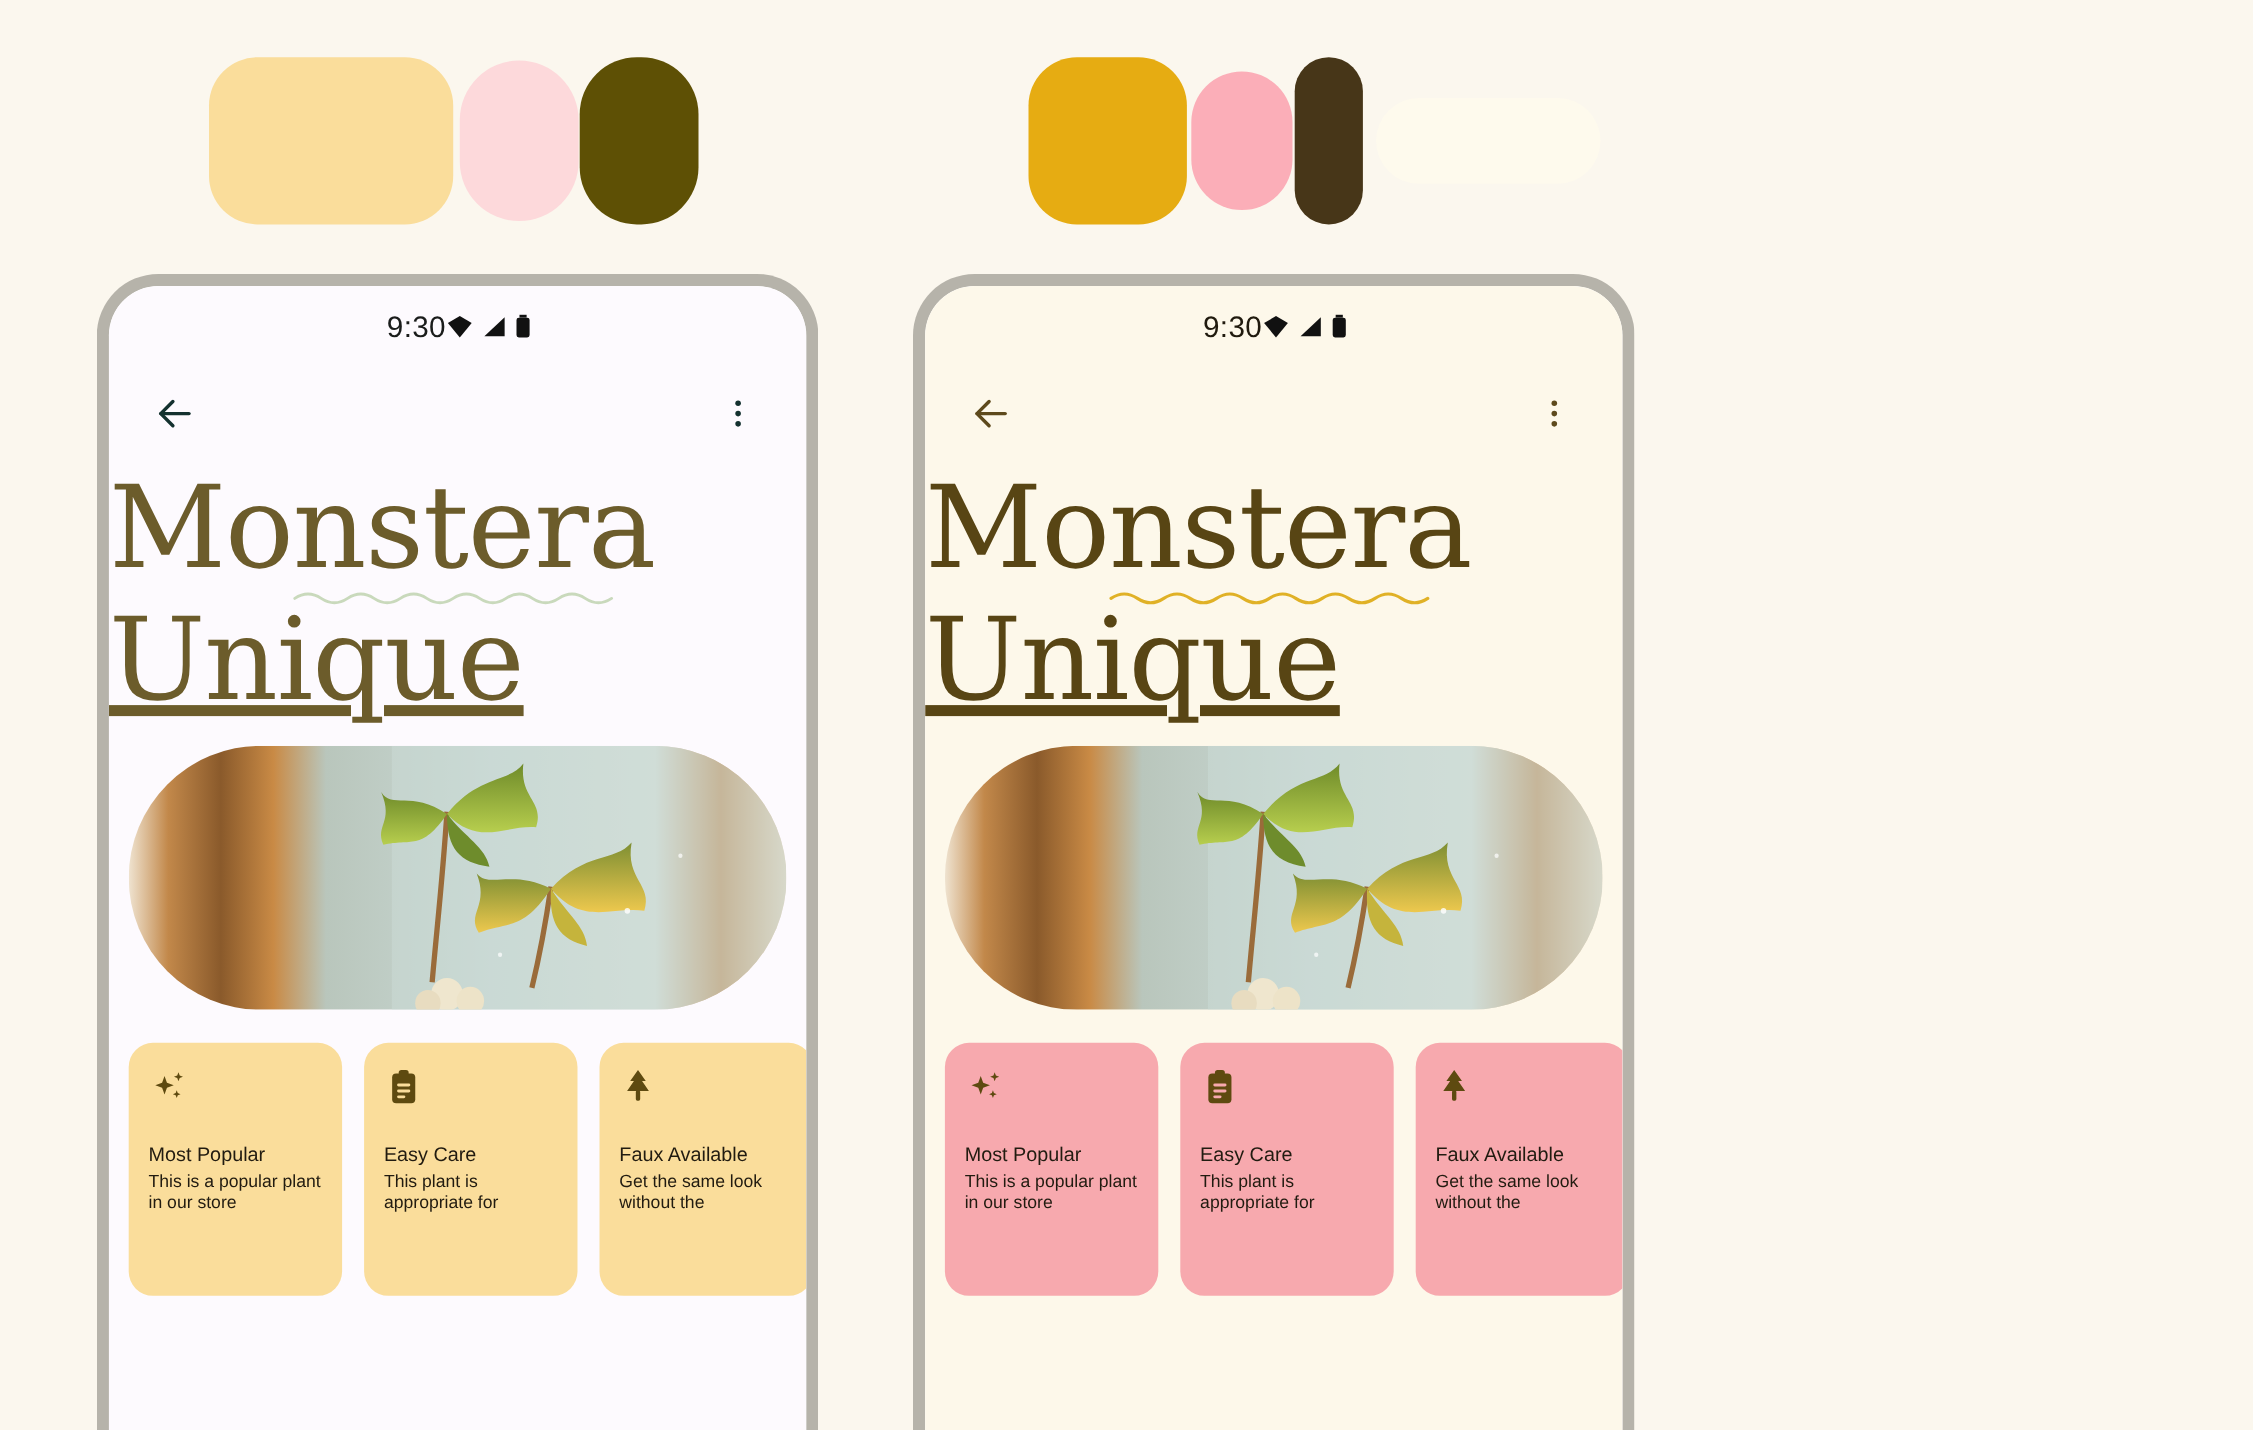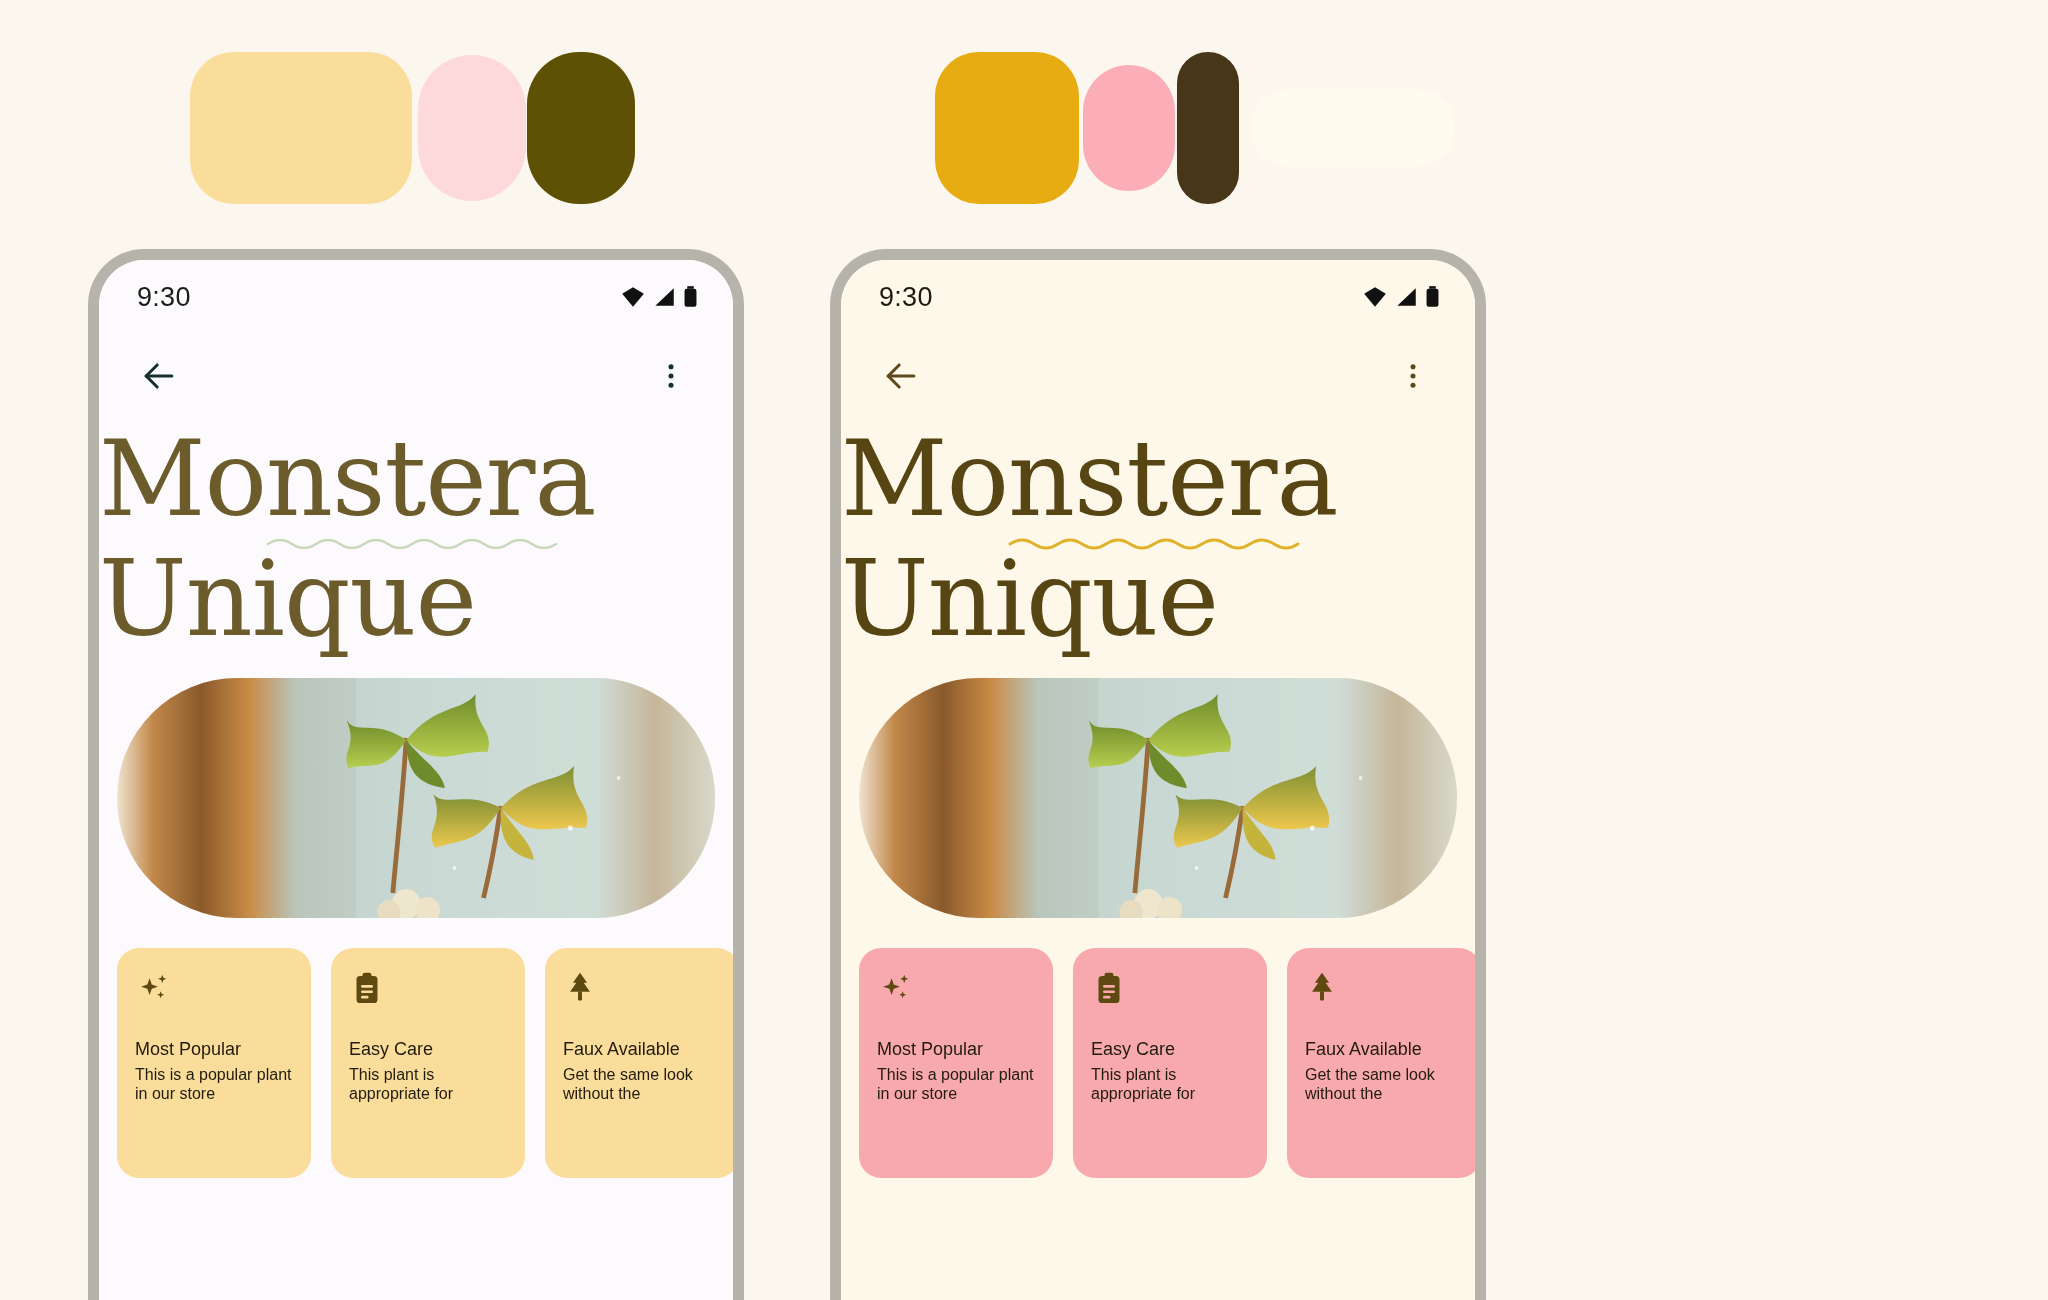--- a/index.html
+++ b/index.html
@@ -91,21 +91,21 @@
     overflow: hidden;
   }
   #phone-left  .screen { background: #FDFAFE; }
   #phone-right .screen { background: #FDF8EA; }
 
   
   .status-bar {
     height: 74px;
     display: flex;
     align-items: center;
-    justify-content: space-between;
+    justify-content: center;
     padding: 0 34px 0 38px;
   }
   .status-time {
     font-size: 27px;
     letter-spacing: .3px;
   }
   #phone-left  .status-time { color: #1A1C1B; }
   #phone-right .status-time { color: #201A0E; }
   .status-icons { display: flex; align-items: center; gap: 5px; }
   .status-icons svg { display: block; }
@@ -134,21 +134,21 @@
   .title-line {
     font-family: "DejaVu Serif", serif;
     font-weight: 400;
     font-size: 104px;
     line-height: 1.02;
     letter-spacing: -1px;
   }
   #phone-left  .title-line { color: #6C5C2B; }
   #phone-right .title-line { color: #584514; }
   .squiggle { display:block; margin: 2px auto 0; }
-  .title-line.second { margin-top: -6px; }
+  .title-line.second { margin-top: -6px; text-decoration: underline; }
 
   
   .hero {
     position: relative;
     margin: 26px 18px 0;
     height: 240px;
     border-radius: 120px;
     overflow: hidden;
   }
   .hero svg { display: block; width: 100%; height: 100%; }

